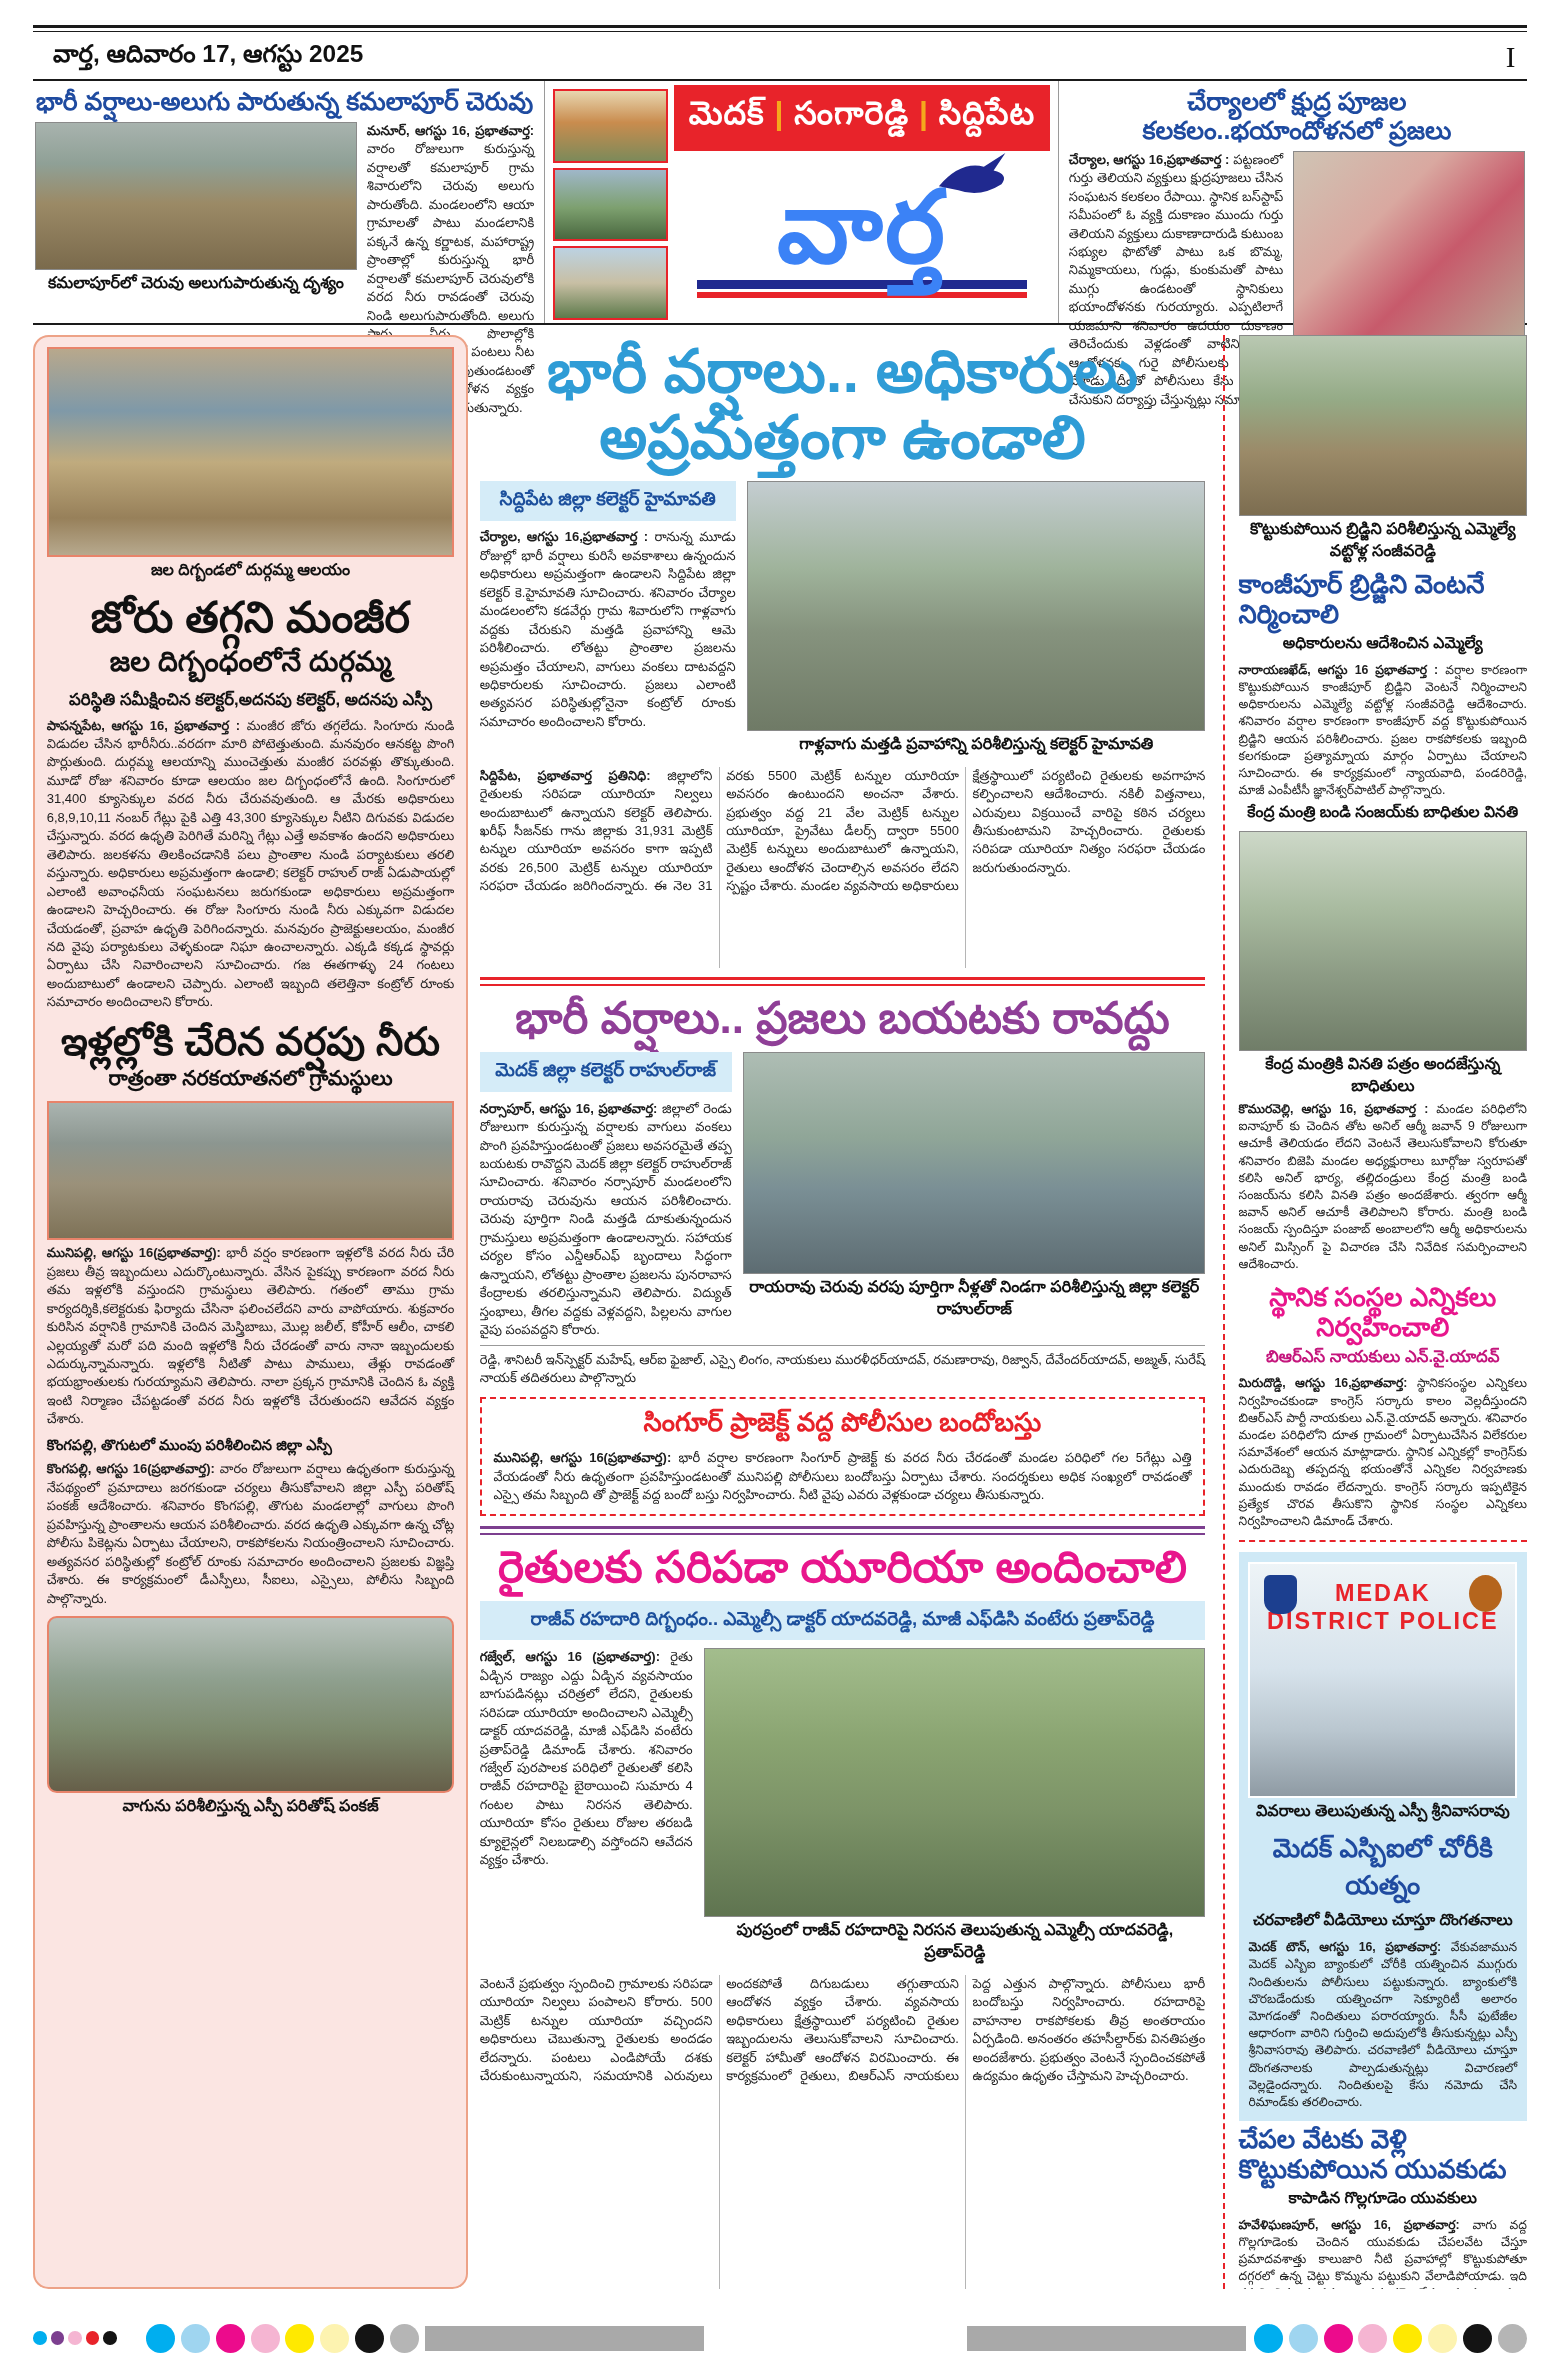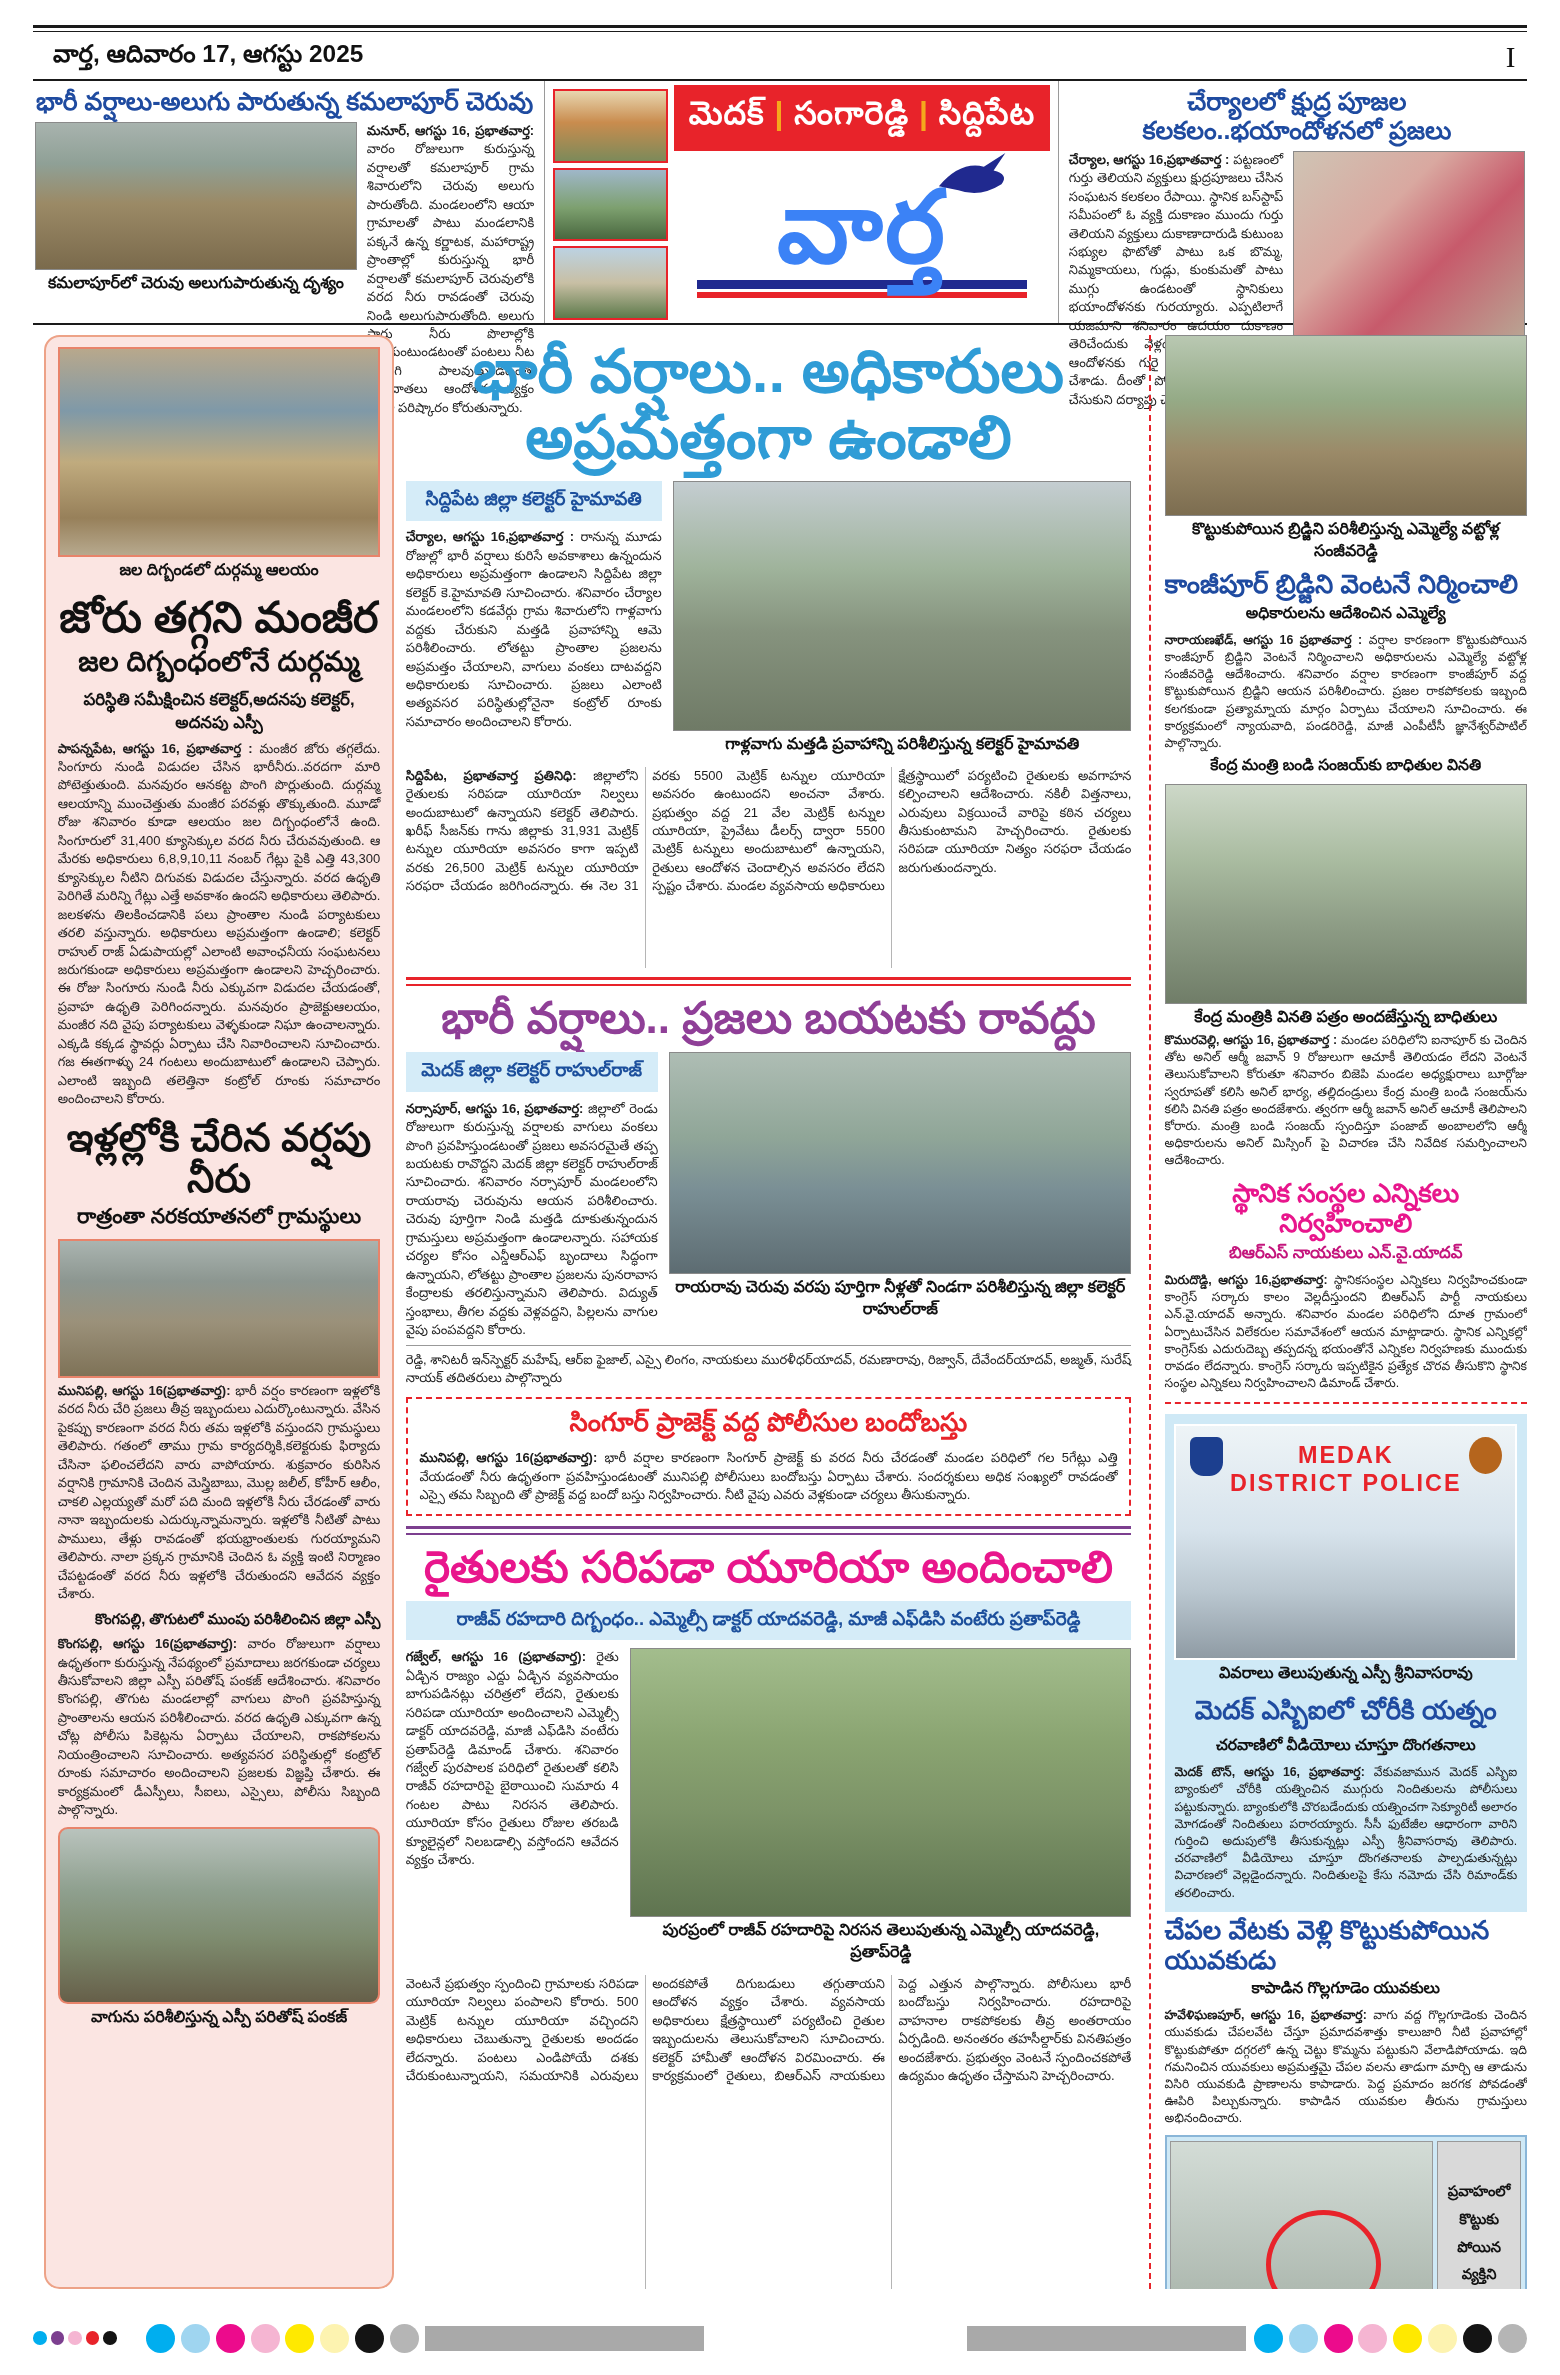--- a/index.html
+++ b/index.html
@@ -42,28 +42,28 @@
   .logo-wrap { flex:1; position:relative; text-align:center; padding-top:5.9px; }
   .logo-text { font-size:101px; font-weight:bold; color:#3b82f6; line-height:1.0; letter-spacing:2px;margin-top:20px; }
   .logo-underline-blue { height:8.8px; background:#20298f; margin:2px 23.4px 0 23.4px; }
   .logo-underline-red { height:5.9px; background:#e8232a; margin:3.9px 23.4px 0 23.4px; }
   .dove { position:absolute; top:-2px; right:29px; }
 
   
   .main-row { display:flex; margin-top:9.8px; height:1954px; }
 
   
-  .pink-col { width:350px; flex:none; background:#fbe5e2; border:2.9px solid #eda287; border-radius:15.6px; padding:9.8px 11.7px; overflow:hidden;margin-left:11px; }
+  .pink-col { width:435px; flex:none; background:#fbe5e2; border:2.9px solid #eda287; border-radius:15.6px; padding:9.8px 11.7px; overflow:hidden; }
   .ph-temple-flood { height:210px; background:linear-gradient(180deg,#b8a88c 0%,#7f99a8 30%,#c0ab7e 55%,#97805a 82%,#b7a98e 100%); border:2px solid #e8836a; }
   .pc-h1 { font-size:43px; font-weight:bold; color:#111; text-align:center; margin-top:9.8px; line-height:1.05; }
   .pc-h2 { font-size:28px; font-weight:bold; color:#111; text-align:center; margin-top:5.9px; }
   .pc-h3 { font-size:16.6px; font-weight:bold; color:#111; text-align:center; margin-top:4.9px; margin-bottom:3.9px; }
   .pc-h4 { font-size:39px; font-weight:bold; color:#111; text-align:center; margin-top:9.8px; line-height:1.05; }
   .pc-h5 { font-size:20.5px; font-weight:bold; color:#111; text-align:center; margin-top:3.9px; margin-bottom:5.9px; }
-  .pc-sub { font-size:14.6px; font-weight:bold; color:#111; text-align:right; margin:7.8px 0 3.9px 0; }
+  .pc-sub { font-size:14.6px; font-weight:bold; color:#111; text-align:left; margin:7.8px 0 3.9px 0; }
   .ph-house-flood { height:139px; background:linear-gradient(180deg,#aab4b0 0%,#8c9690 30%,#9b917a 60%,#7e7257 100%); border:2px solid #e8836a; }
   .ph-vaagu { height:177px; background:linear-gradient(180deg,#b9c3bd 0%,#8fa08f 35%,#7d8a6d 65%,#665f49 100%); border:2px solid #e8836a; border-radius:9.8px; }
   .pink-col .body-text { font-size:13px; line-height:1.42; }
 
   
   .center-col { width:751px; flex:none; padding:0 13.7px 0 11.7px; overflow:hidden; }
   .h-sky { font-size:60px; font-weight:bold; color:#2f9cd6; text-align:center; line-height:1.1; margin:3.9px 0 9.8px 0; }
   .h-purple { font-size:44px; font-weight:bold; color:#8f3f97; text-align:center; line-height:1.1; margin:7.8px 0 9.8px 0; }
   .h-magenta { font-size:44px; font-weight:bold; color:#e8168c; text-align:center; line-height:1.1; margin:7.8px 0 9.8px 0; }
   .kicker { background:#d5ecf8; color:#1c4f9c; font-weight:bold; text-align:center; padding:6.8px 7.8px; font-size:18.5px; margin-bottom:7.8px; }

